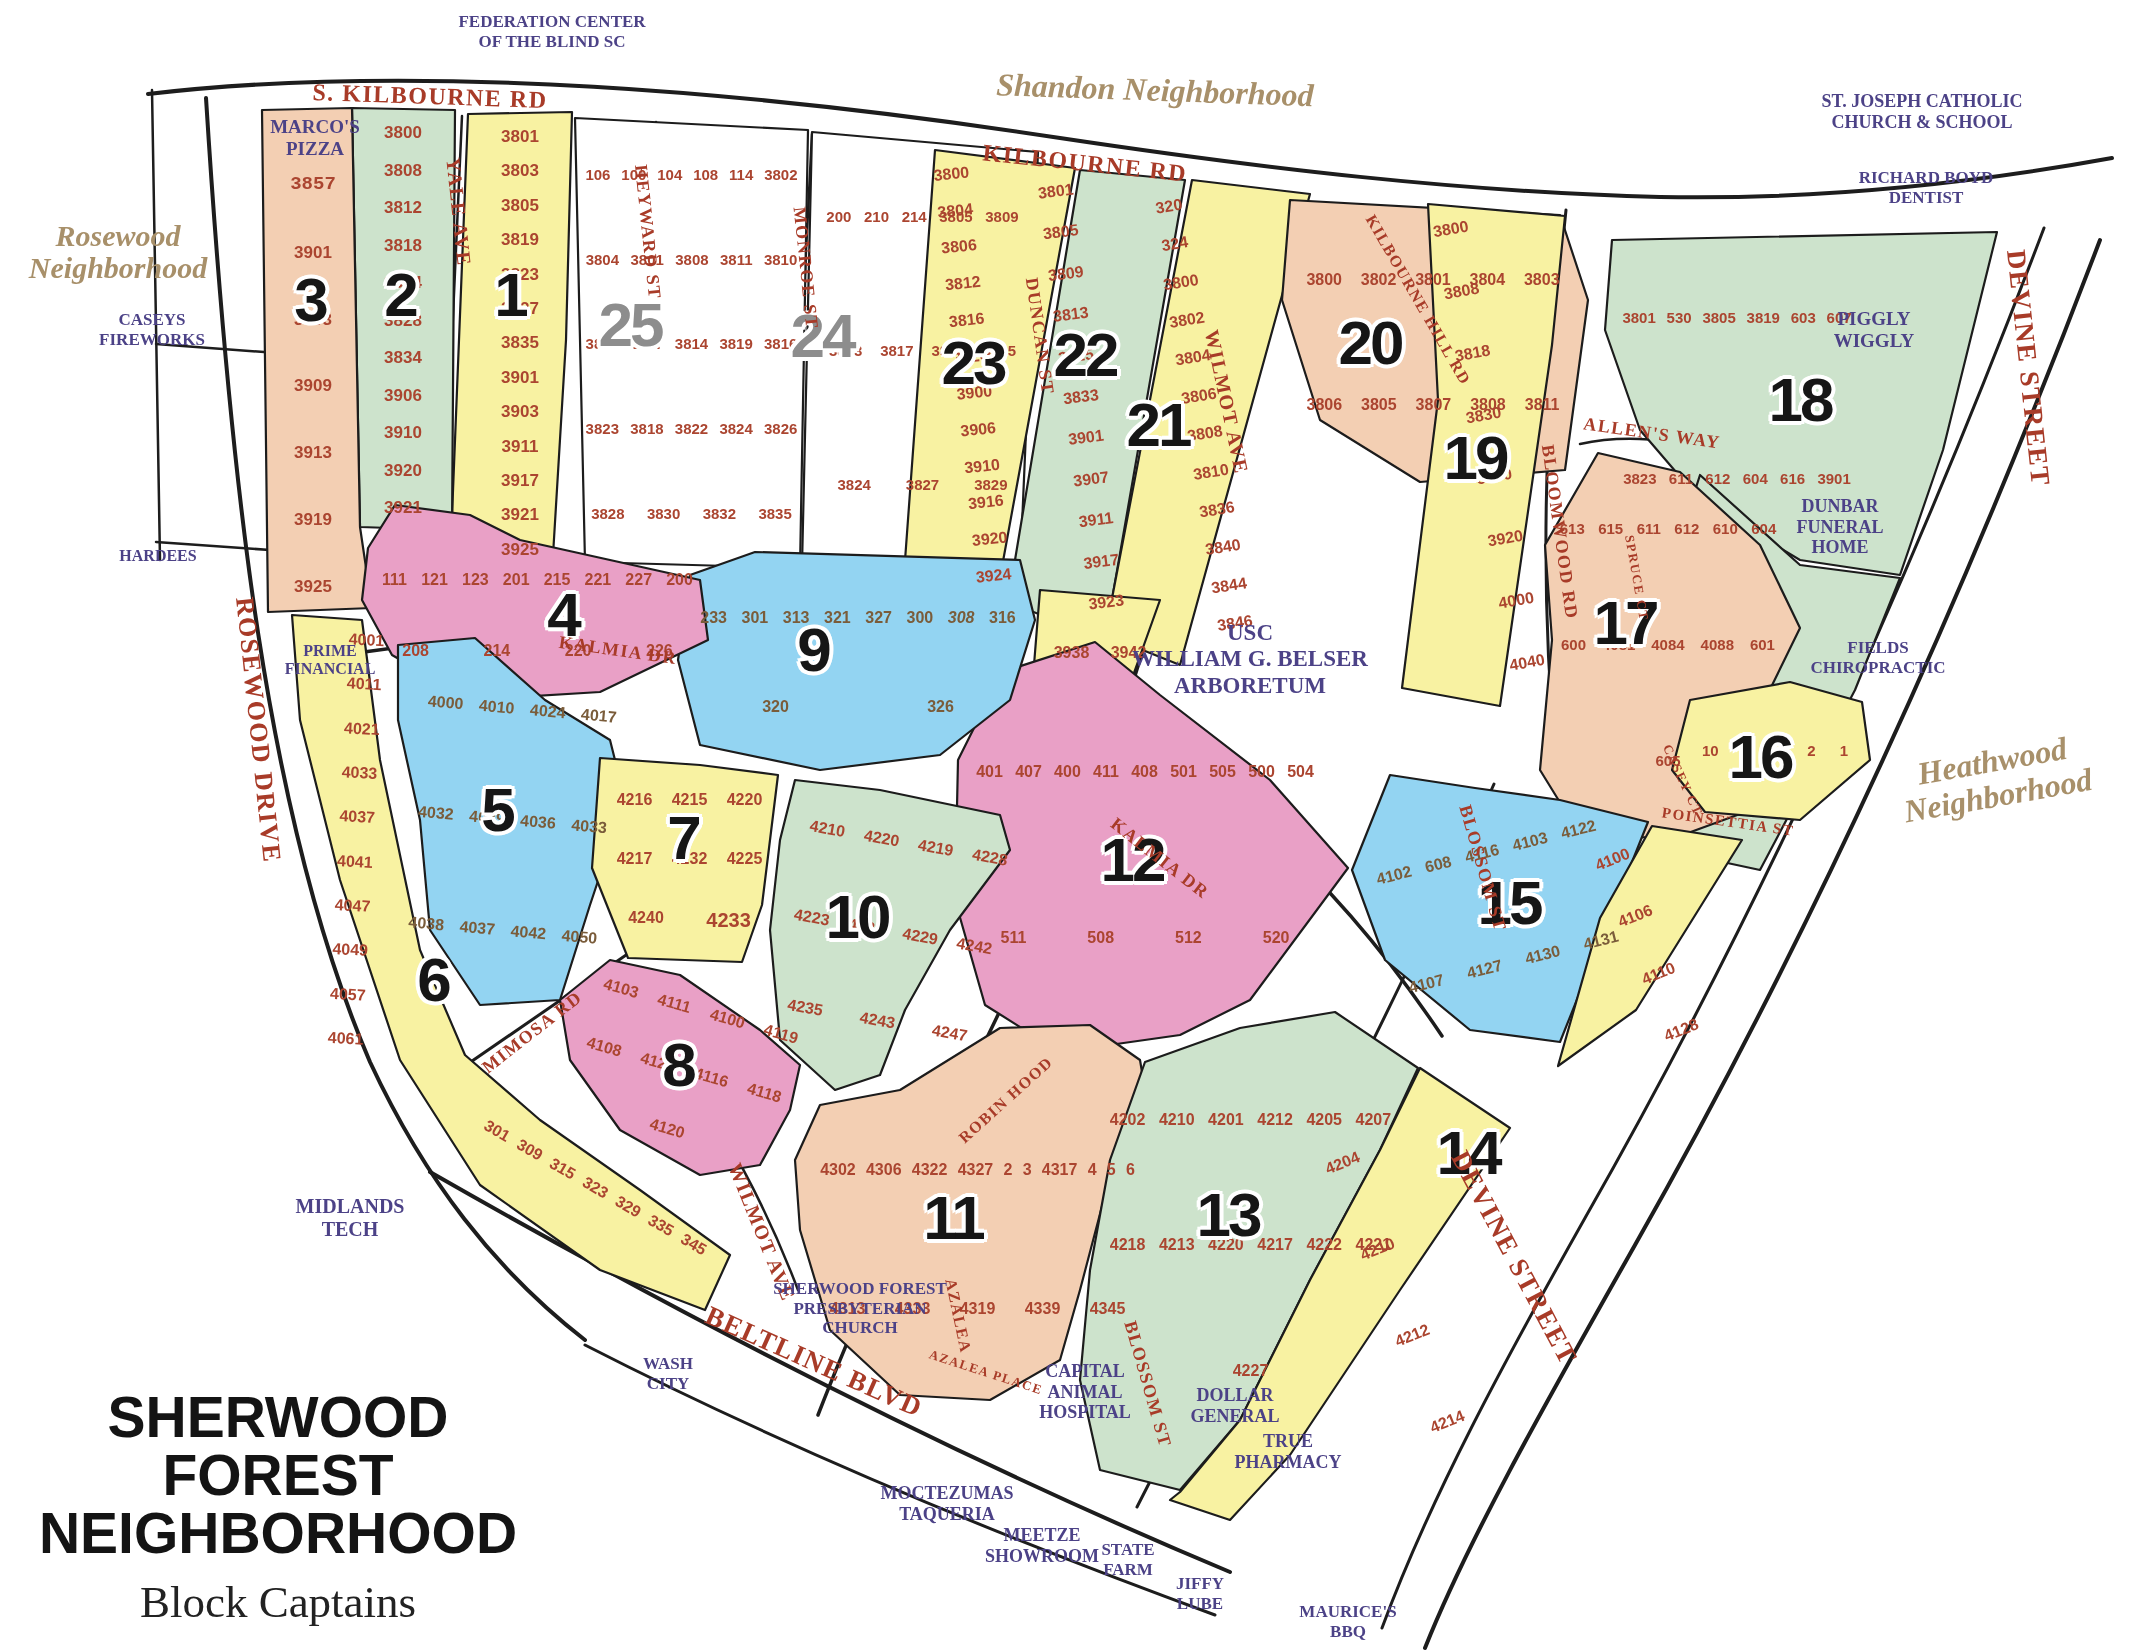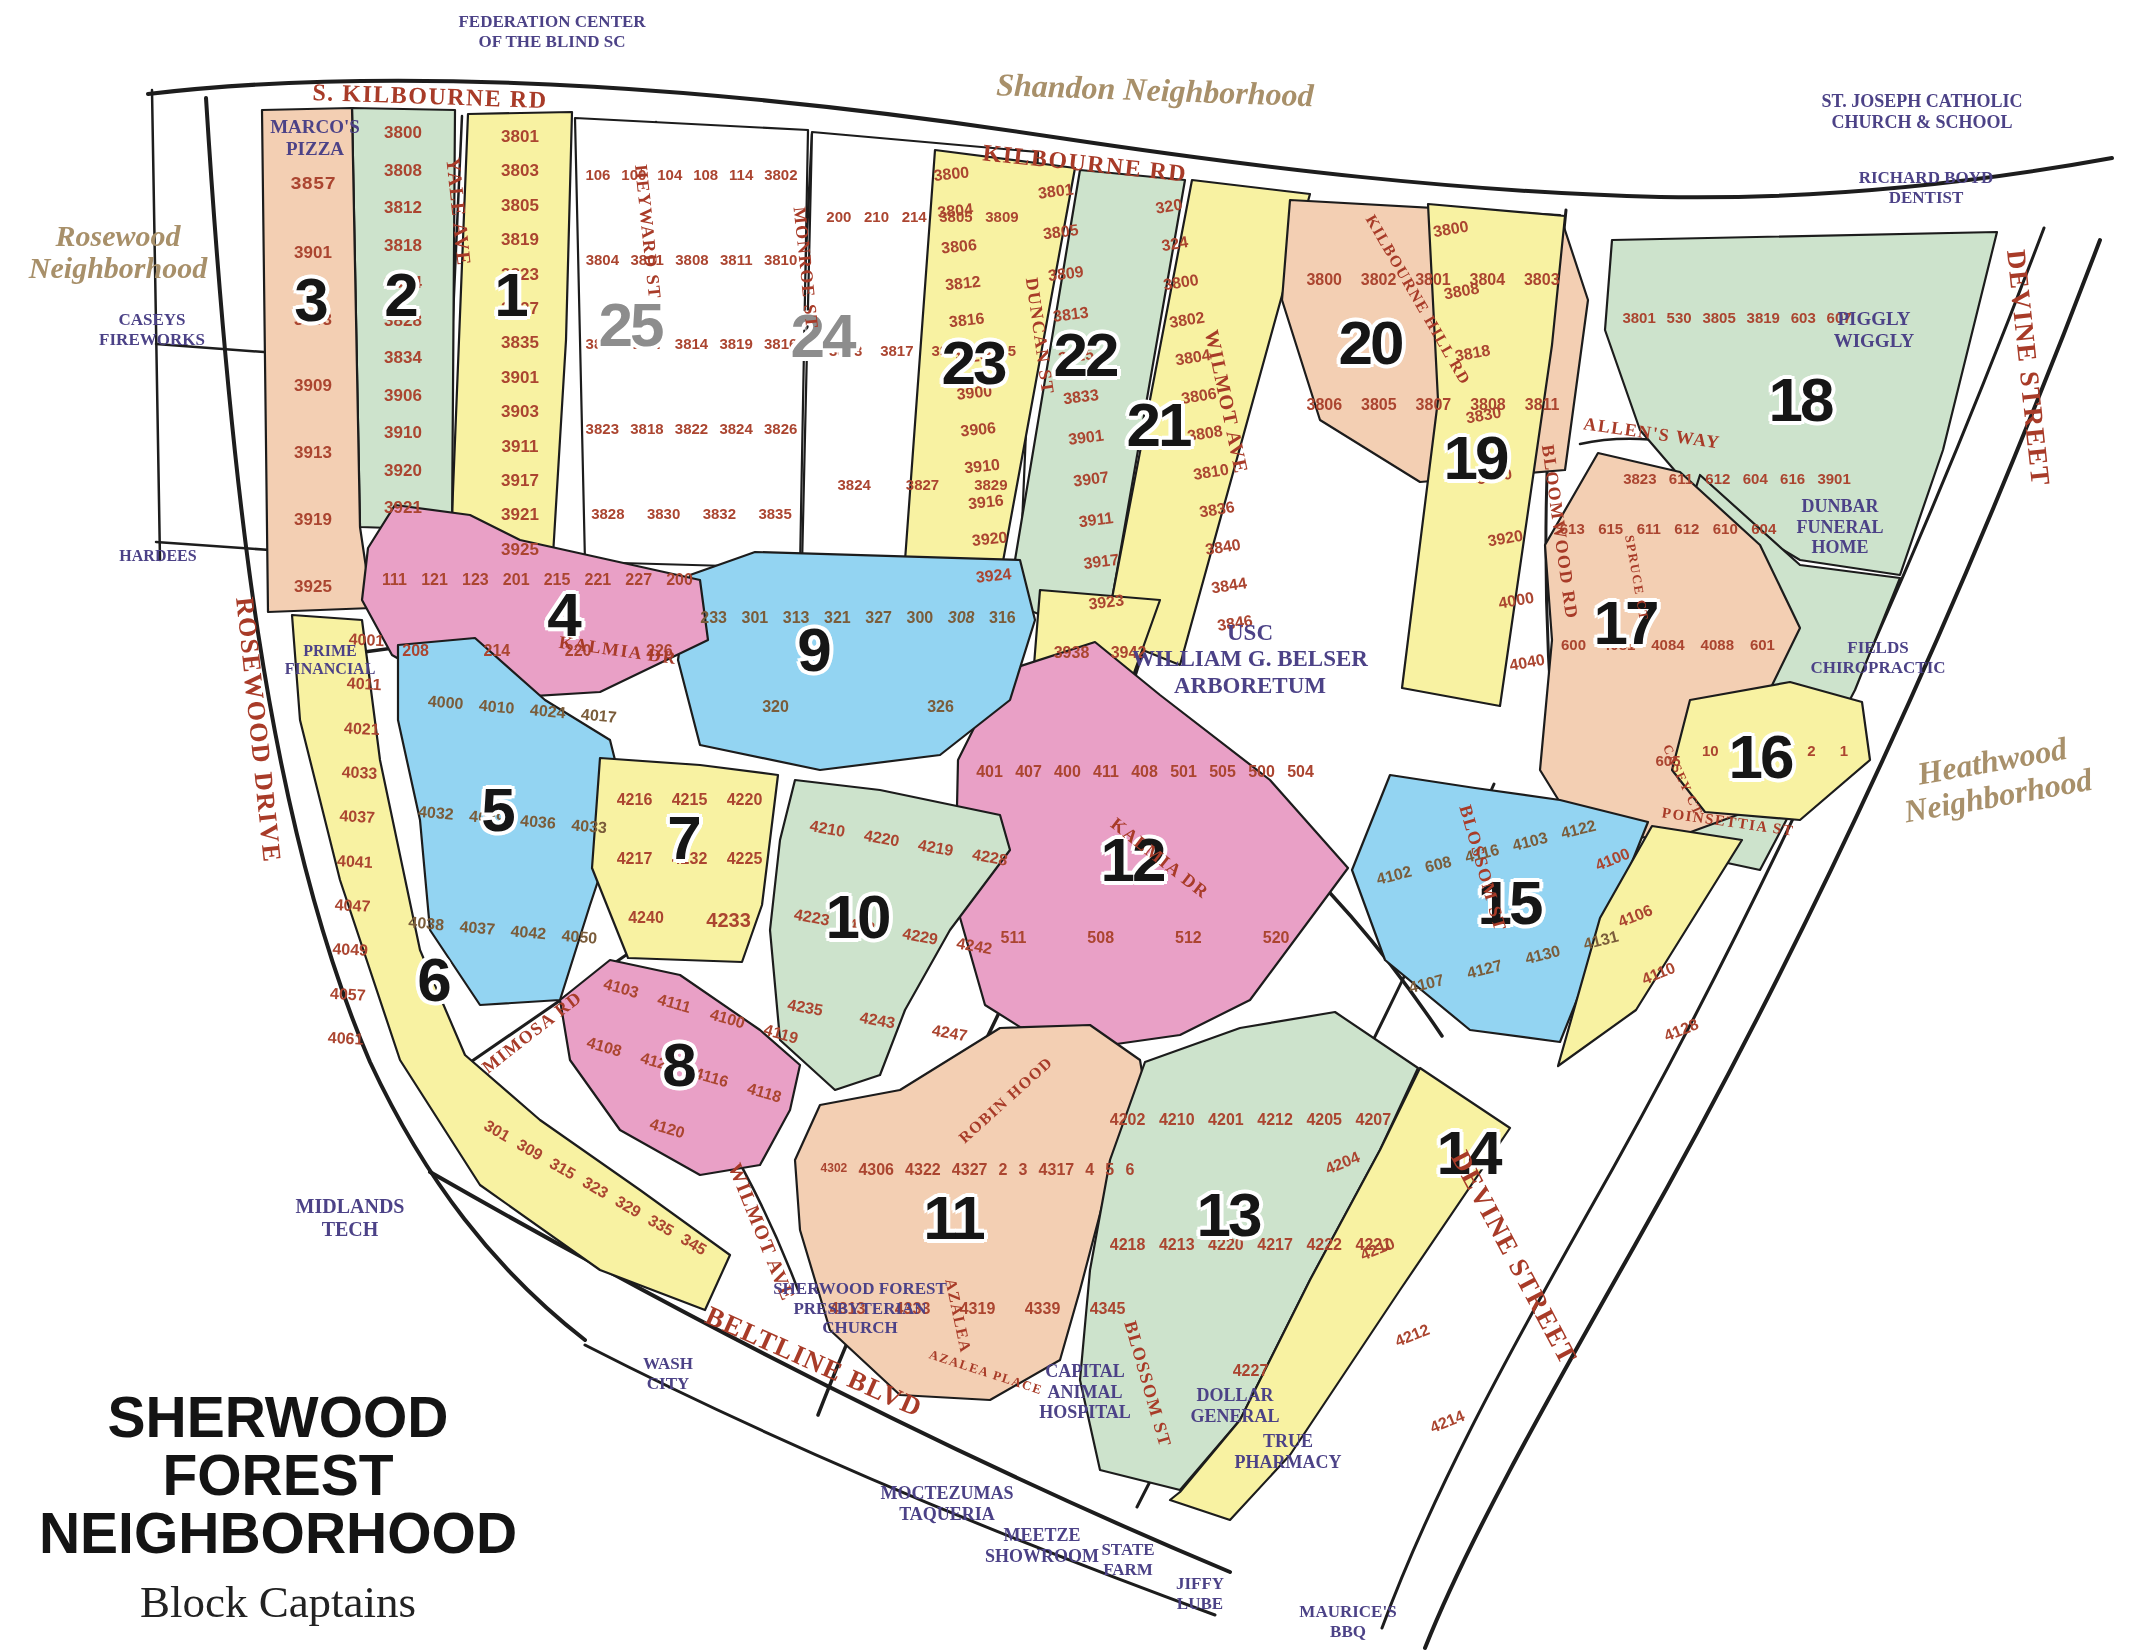--- a/index.html
+++ b/index.html
@@ -407,21 +407,21 @@
       <span class="lot" style="font-size: 16px;">4100</span>
       <span class="lot" style="font-size: 16px;">4119</span>
       <span class="lot" style="font-size: 16px;">4108</span>
       <span class="lot" style="font-size: 16px;">4125</span>
       <span class="lot" style="font-size: 16px;">4116</span>
       <span class="lot" style="font-size: 16px;">4118</span>
       <span class="lot" style="font-size: 16px;">4120</span>
     </div>
     <div class="blocknum" style="left: 678px; top: 1065px;">8</div>
     <div class="lots" style="left: 820px; top: 1102px; width: 315px; height: 275px;">
-      <span class="lot" style="font-size: 12px;">4302</span>
+      <span class="lot" style="font-size: 16px;">4302</span>
       <span class="lot" style="font-size: 16px;">4306</span>
       <span class="lot" style="font-size: 16px;">4322</span>
       <span class="lot" style="font-size: 16px;">4327</span>
       <span class="lot" style="font-size: 16px;">2</span>
       <span class="lot" style="font-size: 16px;">3</span>
       <span class="lot" style="font-size: 16px;">4317</span>
       <span class="lot" style="font-size: 16px;">4</span>
       <span class="lot" style="font-size: 16px;">5</span>
       <span class="lot" style="font-size: 16px;">6</span>
       <span class="lot" style="font-size: 16px;">4313</span>

